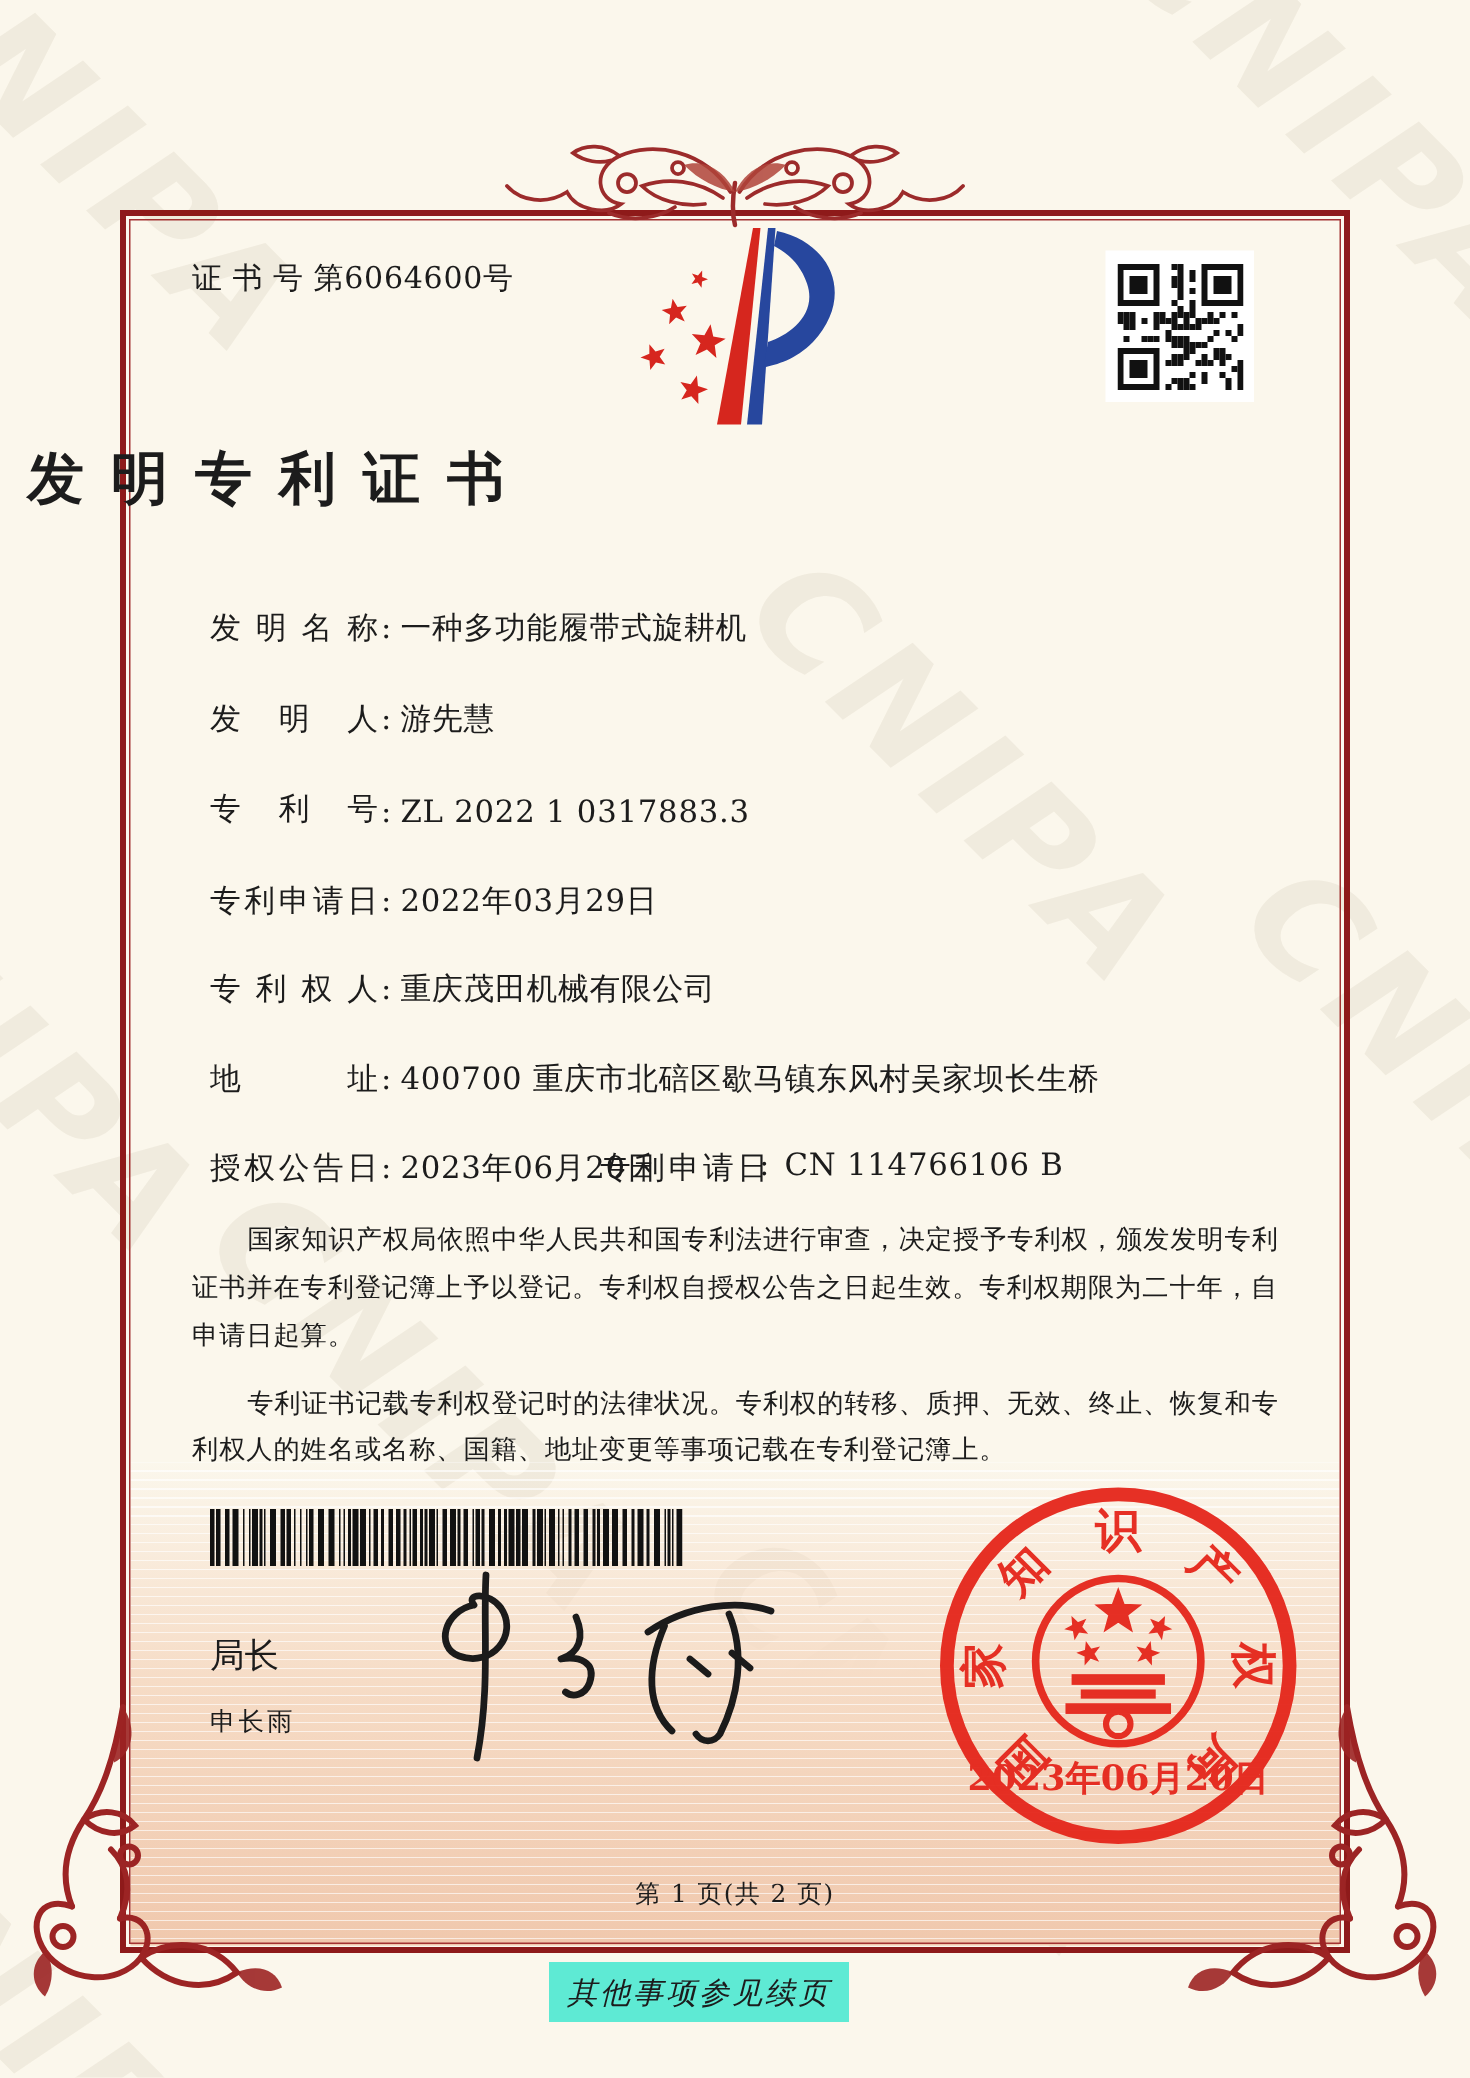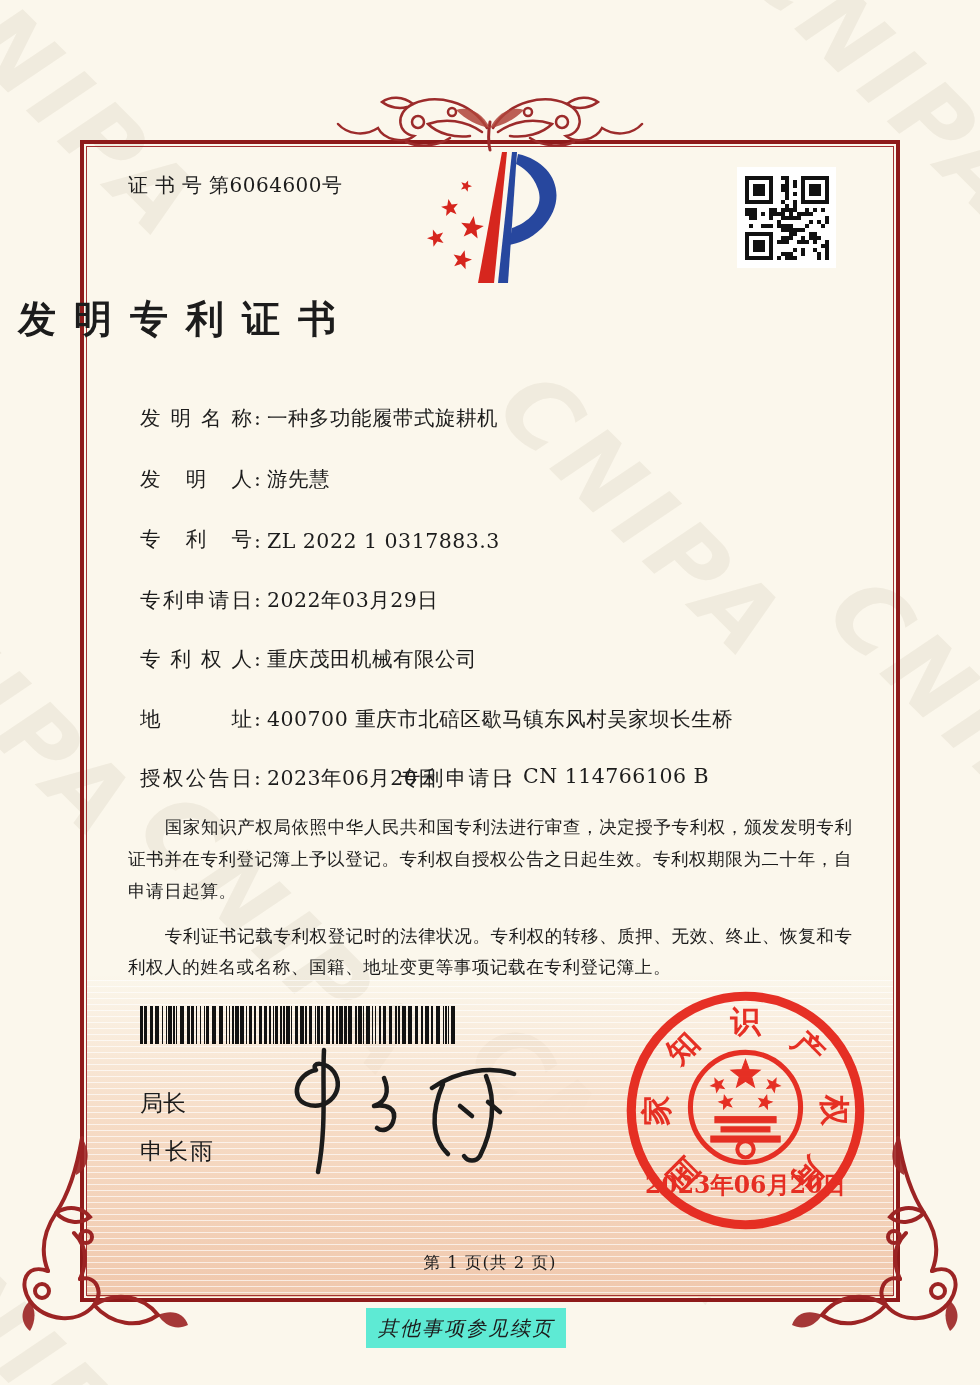--- a/index.html
+++ b/index.html
@@ -61,21 +61,21 @@
   }
   .fcolon{display:inline-block;margin:0 6px 0 2px;}
   .fvalue{letter-spacing:0.5px;}
   .l2{position:absolute;left:260px;}
   .v2{position:absolute;left:383px;letter-spacing:0.5px;}
 
   .paras{left:128px;top:812px;width:740px;font-size:17.5px;line-height:1.82;}
   .paras p{margin:0 0 13px 0;text-indent:2.1em;letter-spacing:0.6px;}
 
   .signer-title{left:140px;top:1088px;font-size:23px;font-family:"DejaVu Sans","Liberation Sans",sans-serif;}
-  .signer-name{left:140px;top:1136px;font-size:23px;font-family:"DejaVu Sans","Liberation Sans",sans-serif;letter-spacing:2px;}
+  .signer-name{left:140px;top:1136px;font-size:17px;font-family:"DejaVu Sans","Liberation Sans",sans-serif;letter-spacing:2px;}
 
   .pageinfo{left:0;top:1252px;width:100%;text-align:center;font-size:16.5px;letter-spacing:1px;}
   .notebox{
     left:366px;top:1308px;width:200px;height:40px;background:#5eead4;z-index:5;
     text-align:center;line-height:40px;font-size:20px;letter-spacing:2px;font-style:italic;
   }
 </style>
 </head>
 <body>
 

